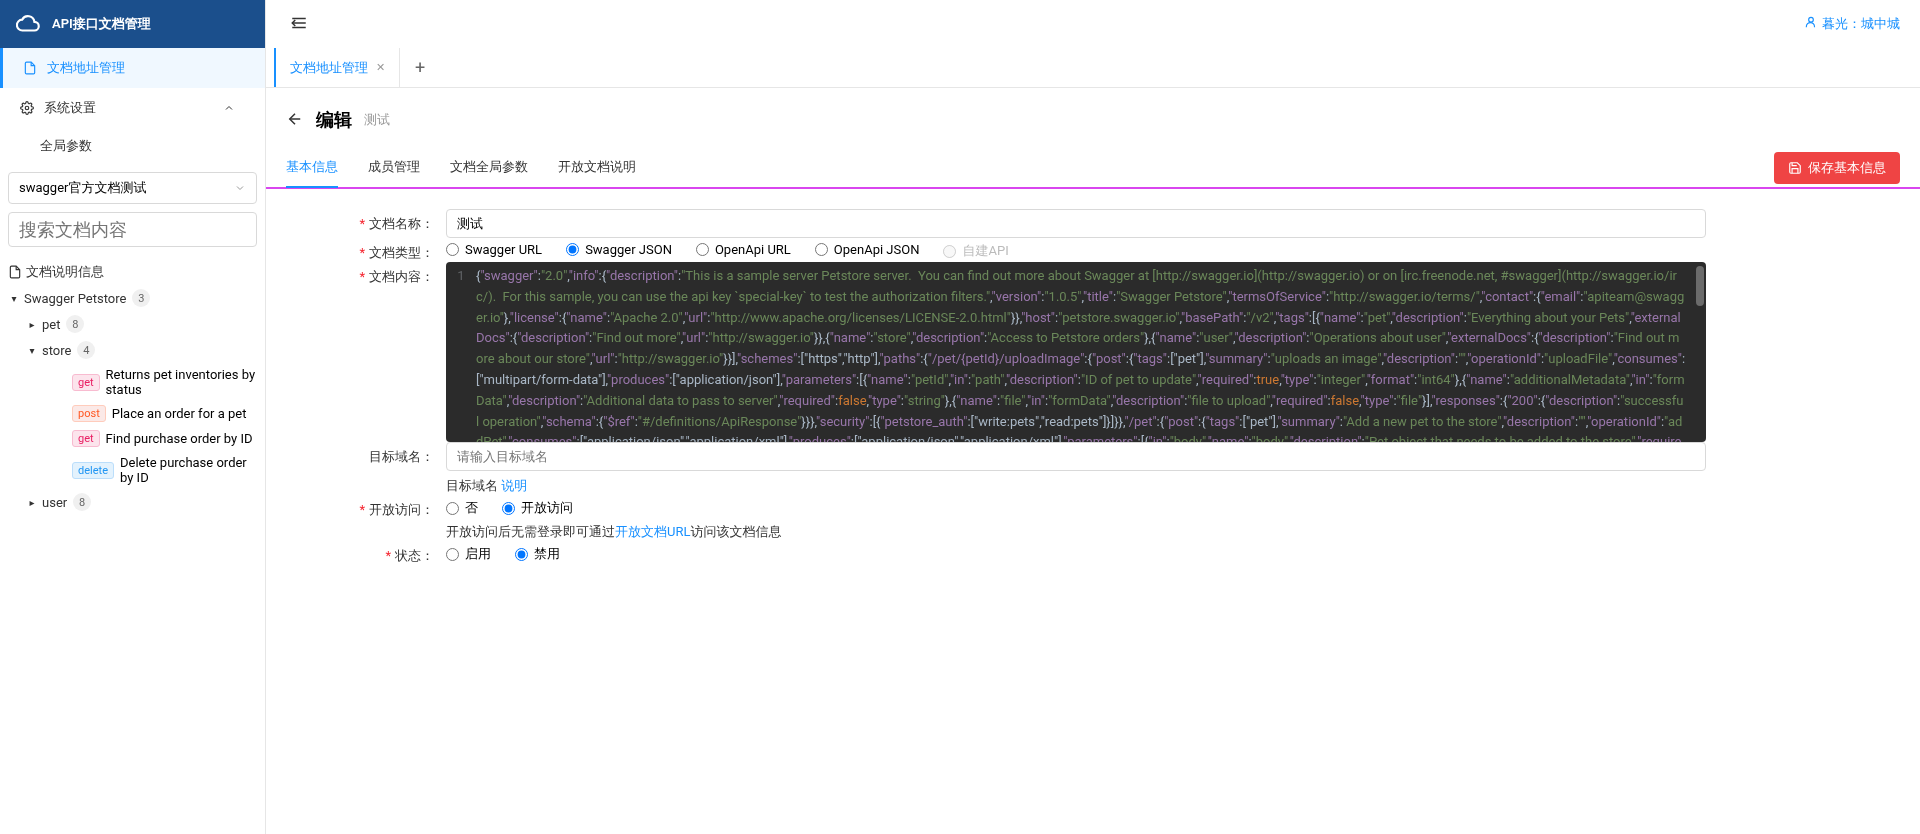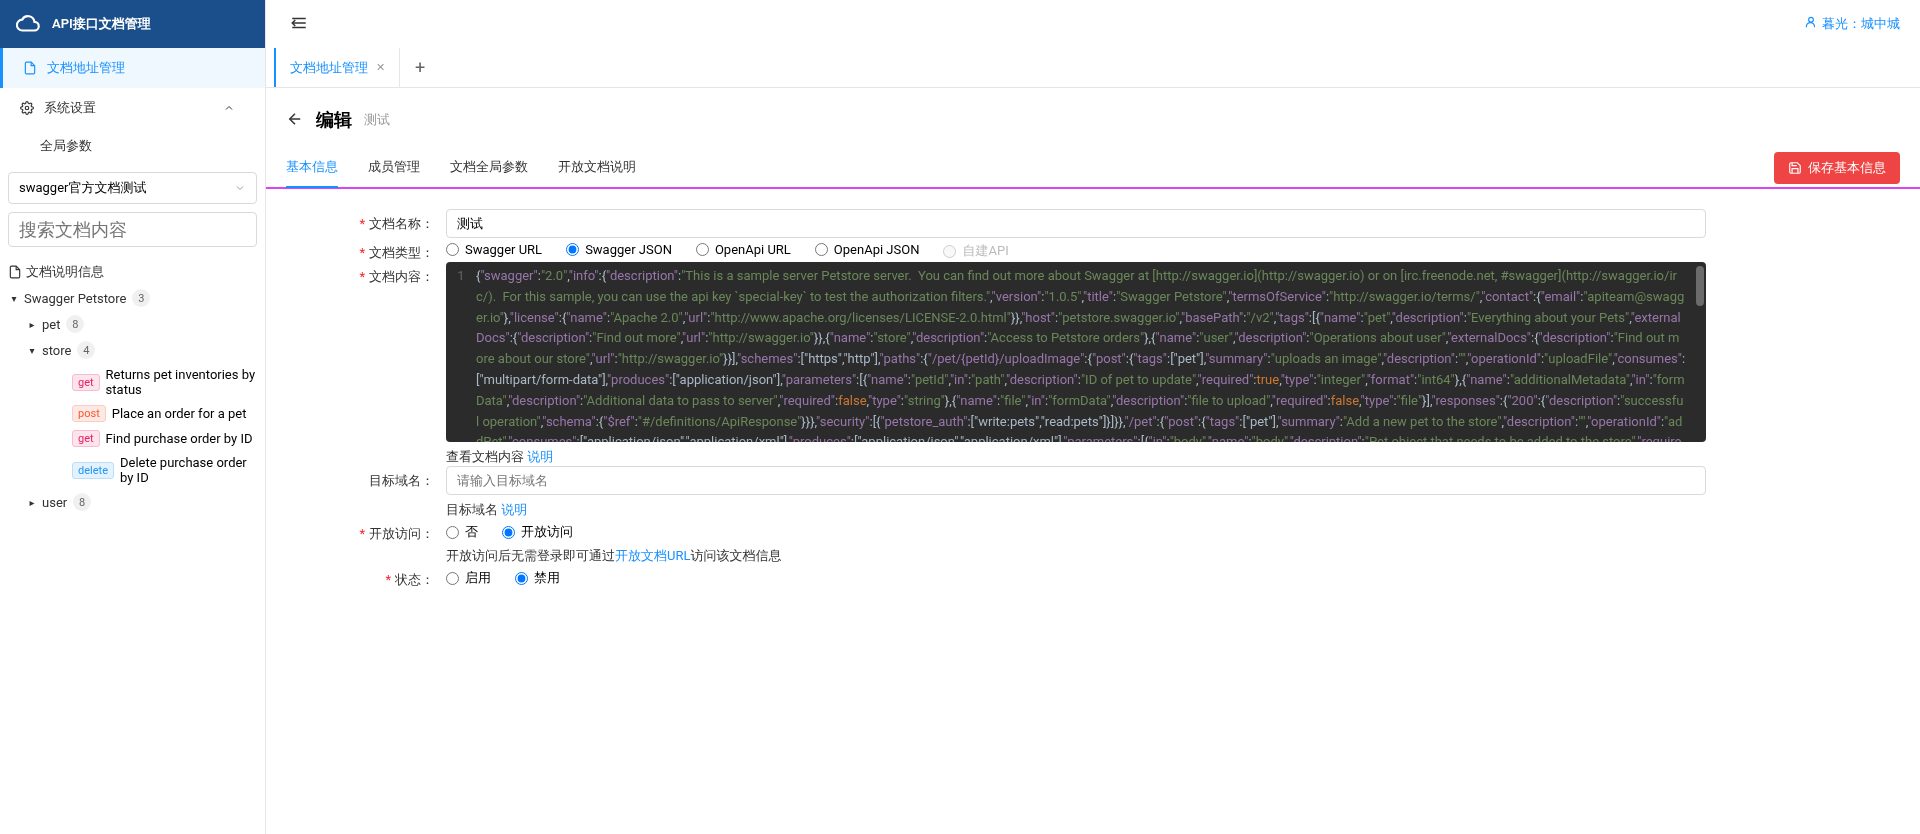--- a/index.html
+++ b/index.html
@@ -272,23 +272,20 @@
         <div class="form-row">
           <div class="form-label"><span class="req">*</span><span>文档内容：</span></div>
           <div class="form-field">
             <div class="code-editor">
               <div class="code-line">
                 <div class="code-ln">1</div>
                 <div class="code-content" id="code-body">{<span class="key">"swagger"</span>:<span class="str">"2.0"</span>,<span class="key">"info"</span>:{<span class="key">"description"</span>:<span class="str">"This is a sample server Petstore server.  You can find out more about Swagger at [http://swagger.io](http://swagger.io) or on [irc.freenode.net, #swagger](http://swagger.io/irc/).  For this sample, you can use the api key `special-key` to test the authorization filters."</span>,<span class="key">"version"</span>:<span class="str">"1.0.5"</span>,<span class="key">"title"</span>:<span class="str">"Swagger Petstore"</span>,<span class="key">"termsOfService"</span>:<span class="str">"http://swagger.io/terms/"</span>,<span class="key">"contact"</span>:{<span class="key">"email"</span>:<span class="str">"apiteam@swagger.io"</span>},<span class="key">"license"</span>:{<span class="key">"name"</span>:<span class="str">"Apache 2.0"</span>,<span class="key">"url"</span>:<span class="str">"http://www.apache.org/licenses/LICENSE-2.0.html"</span>}},<span class="key">"host"</span>:<span class="str">"petstore.swagger.io"</span>,<span class="key">"basePath"</span>:<span class="str">"/v2"</span>,<span class="key">"tags"</span>:[{<span class="key">"name"</span>:<span class="str">"pet"</span>,<span class="key">"description"</span>:<span class="str">"Everything about your Pets"</span>,<span class="key">"externalDocs"</span>:{<span class="key">"description"</span>:<span class="str">"Find out more"</span>,<span class="key">"url"</span>:<span class="str">"http://swagger.io"</span>}},{<span class="key">"name"</span>:<span class="str">"store"</span>,<span class="key">"description"</span>:<span class="str">"Access to Petstore orders"</span>},{<span class="key">"name"</span>:<span class="str">"user"</span>,<span class="key">"description"</span>:<span class="str">"Operations about user"</span>,<span class="key">"externalDocs"</span>:{<span class="key">"description"</span>:<span class="str">"Find out more about our store"</span>,<span class="key">"url"</span>:<span class="str">"http://swagger.io"</span>}}],<span class="key">"schemes"</span>:["https","http"],<span class="key">"paths"</span>:{<span class="key">"/pet/{petId}/uploadImage"</span>:{<span class="key">"post"</span>:{<span class="key">"tags"</span>:["pet"],<span class="key">"summary"</span>:<span class="str">"uploads an image"</span>,<span class="key">"description"</span>:<span class="str">""</span>,<span class="key">"operationId"</span>:<span class="str">"uploadFile"</span>,<span class="key">"consumes"</span>:["multipart/form-data"],<span class="key">"produces"</span>:["application/json"],<span class="key">"parameters"</span>:[{<span class="key">"name"</span>:<span class="str">"petId"</span>,<span class="key">"in"</span>:<span class="str">"path"</span>,<span class="key">"description"</span>:<span class="str">"ID of pet to update"</span>,<span class="key">"required"</span>:<span class="bool">true</span>,<span class="key">"type"</span>:<span class="str">"integer"</span>,<span class="key">"format"</span>:<span class="str">"int64"</span>},{<span class="key">"name"</span>:<span class="str">"additionalMetadata"</span>,<span class="key">"in"</span>:<span class="str">"formData"</span>,<span class="key">"description"</span>:<span class="str">"Additional data to pass to server"</span>,<span class="key">"required"</span>:<span class="bool">false</span>,<span class="key">"type"</span>:<span class="str">"string"</span>},{<span class="key">"name"</span>:<span class="str">"file"</span>,<span class="key">"in"</span>:<span class="str">"formData"</span>,<span class="key">"description"</span>:<span class="str">"file to upload"</span>,<span class="key">"required"</span>:<span class="bool">false</span>,<span class="key">"type"</span>:<span class="str">"file"</span>}],<span class="key">"responses"</span>:{<span class="key">"200"</span>:{<span class="key">"description"</span>:<span class="str">"successful operation"</span>,<span class="key">"schema"</span>:{<span class="key">"$ref"</span>:<span class="str">"#/definitions/ApiResponse"</span>}}},<span class="key">"security"</span>:[{<span class="key">"petstore_auth"</span>:["write:pets","read:pets"]}]}},<span class="key">"/pet"</span>:{<span class="key">"post"</span>:{<span class="key">"tags"</span>:["pet"],<span class="key">"summary"</span>:<span class="str">"Add a new pet to the store"</span>,<span class="key">"description"</span>:<span class="str">""</span>,<span class="key">"operationId"</span>:<span class="str">"addPet"</span>,<span class="key">"consumes"</span>:["application/json","application/xml"],<span class="key">"produces"</span>:["application/json","application/xml"],<span class="key">"parameters"</span>:[{<span class="key">"in"</span>:<span class="str">"body"</span>,<span class="key">"name"</span>:<span class="str">"body"</span>,<span class="key">"description"</span>:<span class="str">"Pet object that needs to be added to the store"</span>,<span class="key">"required"</span>:,:{:}}],:{:{:}},:[{:["write:pets","read:pets"]}]},:{:["pet"],:,:,:,:["application/json","application/xml"],:["application/json","application/xml"],"parameters"</div>
               </div>
               <div class="scrollbar-fake"></div>
             </div>
-            <div class="help-row">
-              <span>查看文档内容 </span><a href="#">说明</a>
-            </div>
           </div>
         </div>
 
         <div class="form-row">
           <div class="form-label"><span>目标域名：</span></div>
           <div class="form-field">
             <input type="text" placeholder="请输入目标域名" style="">
             <div class="help-row">
               <span>目标域名 </span><a href="#">说明</a>
             </div>

